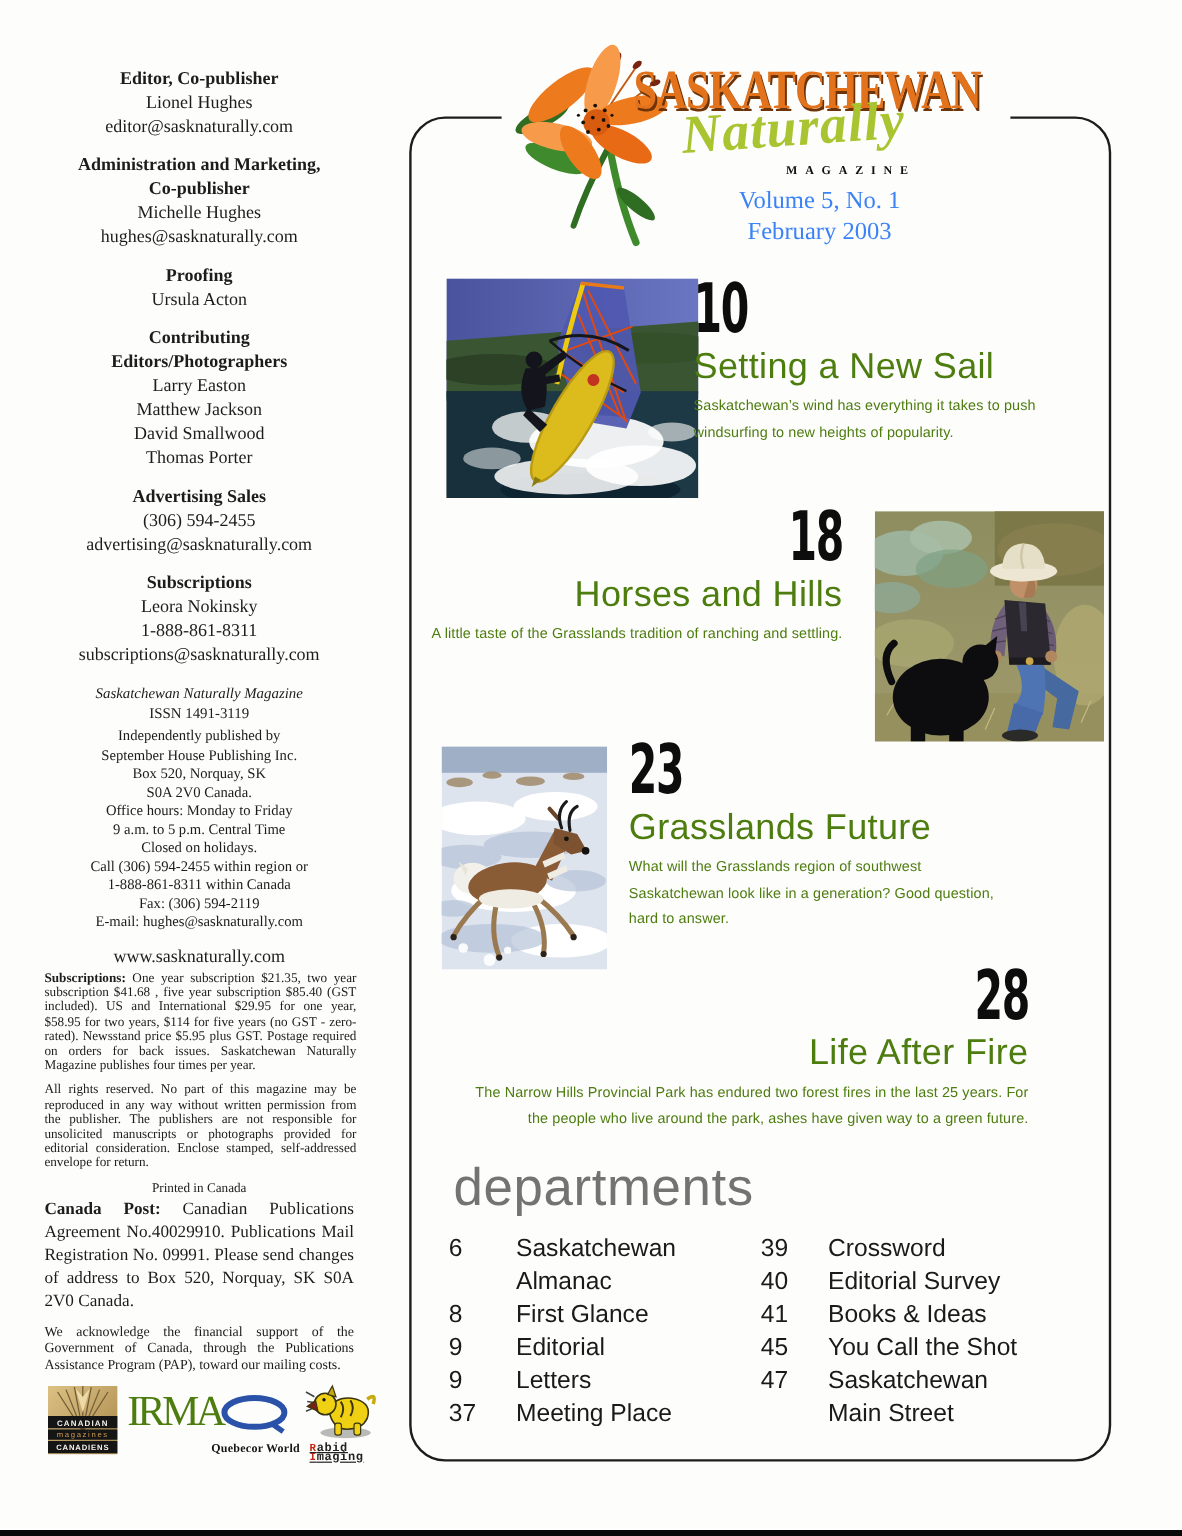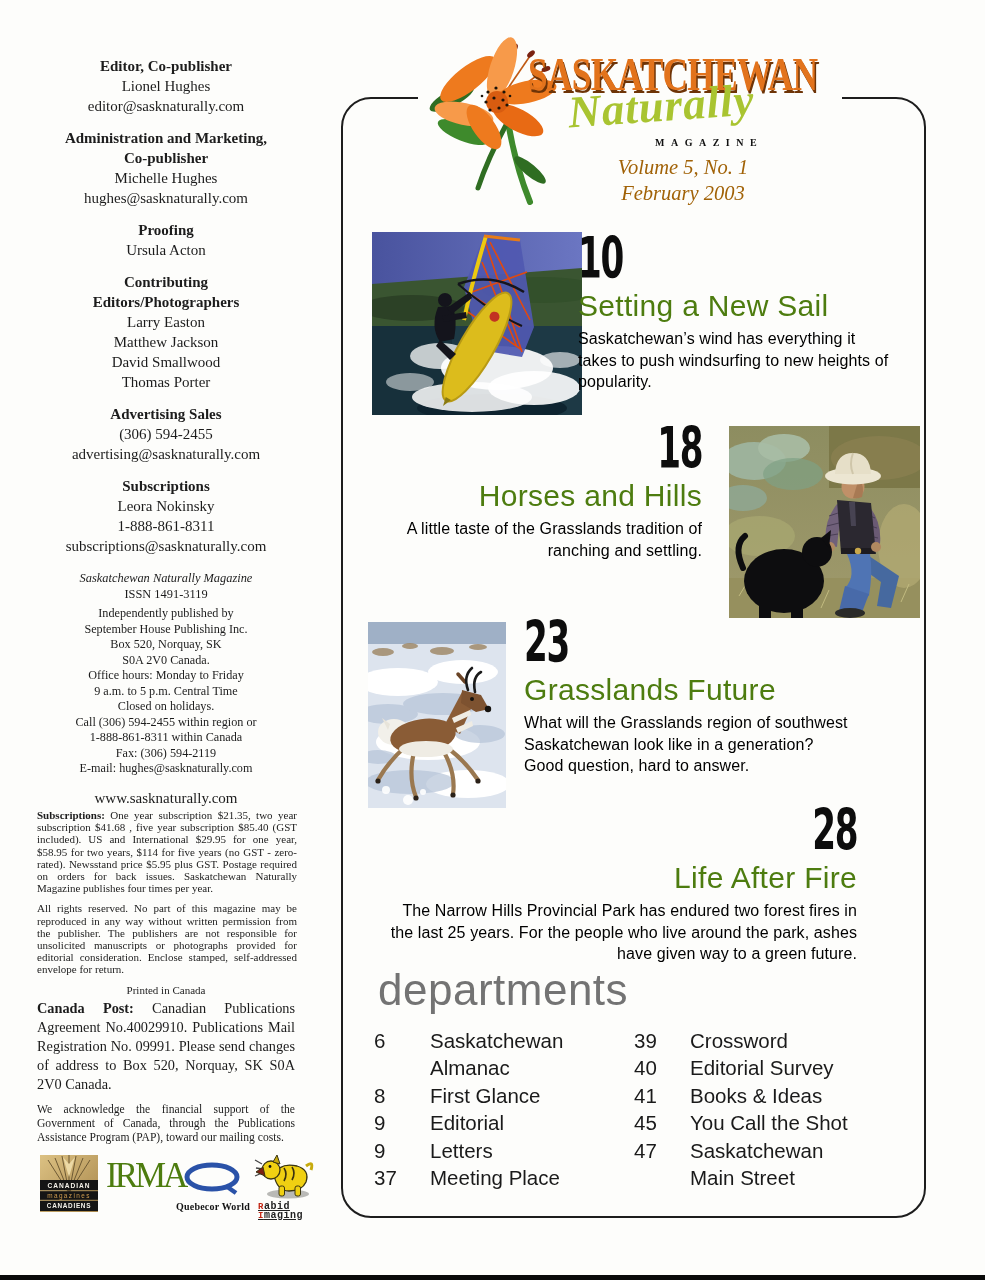--- a/index.html
+++ b/index.html
@@ -51,30 +51,30 @@
   .flower { position:absolute; left:0px; top:4px; }
   .t1 { position:absolute; left:110px; top:26px; font-weight:bold; font-size:46px; line-height:46px;
         color:#e2731c; white-space:nowrap; transform:scaleX(.77); transform-origin:left top;
         text-shadow:2px 2.5px 0 #6e3407; letter-spacing:-1px; font-family:"Liberation Serif",serif; }
   .t2 { position:absolute; left:150px; top:58px; font-style:italic; font-weight:bold; font-size:45px;
         line-height:45px; color:#a9c431; transform:rotate(-4deg); font-family:"Liberation Serif",serif;
         letter-spacing:1px; }
   .t3 { position:absolute; left:237px; top:111px; font-size:10px; font-weight:bold;
         letter-spacing:6.5px; color:#111; }
   .vol-block { position:absolute; left:120px; top:128px; width:290px; text-align:center;
-               font-size:20.5px; line-height:26px; color:#a16207;font-style:italic; }
+               font-size:20.5px; line-height:26px; color:#3b82f6; }
   .feature-photo { position:absolute; }
   .feature-photo svg { display:block; }
   .f-text { position:absolute; font-family:"Liberation Sans",sans-serif; }
   .f-num { display:inline-block; font-family:"DejaVu Sans",sans-serif; font-weight:bold;
            font-size:57px; line-height:48px; letter-spacing:-2px; color:#0d0d0d;
            transform:scaleX(.6); transform-origin:left bottom; }
   .f-text.r .f-num { transform-origin:right bottom; }
   .f-title { font-size:30px; line-height:33px; letter-spacing:.3px; color:#4d7c0f; margin-top:7px; }
-  .f-desc { font-size:16px; line-height:21.5px; color:#000000; margin-top:6px; letter-spacing:.1px; }
+  .f-desc { font-size:12px; line-height:21.5px; color:#4d7c0f; margin-top:6px; letter-spacing:.1px; }
   .f1 { left:578px; top:234px; width:318px; }
   .f2 { left:350px; top:424px; width:352px; text-align:right; }
   .f3 { left:524px; top:618px; width:326px; }
   .f4 { left:377px; top:806px; width:480px; text-align:right; }
 
   
   .dept-title { position:absolute; left:378px; top:966px; font-size:44px; line-height:48px;
                 color:#737373; letter-spacing:.5px; font-family:"Liberation Sans",sans-serif; }
   .dept-col { position:absolute; top:1027px; font-family:"Liberation Sans",sans-serif; }
   .dept-col.left { left:374px; width:238px; }

